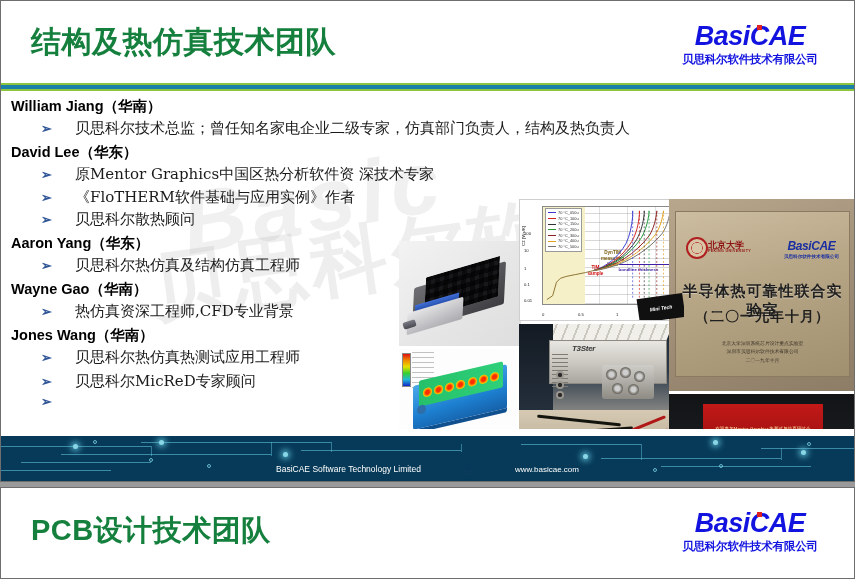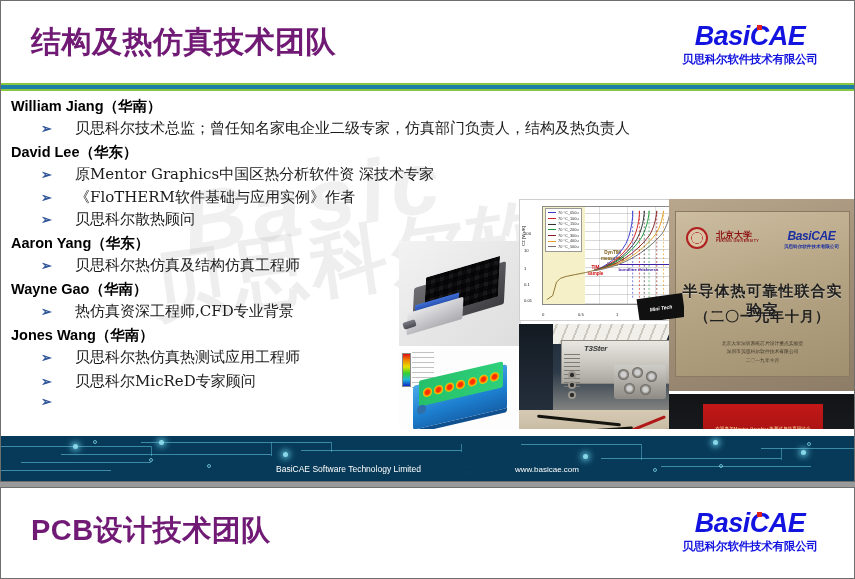--- a/index.html
+++ b/index.html
@@ -35,21 +35,21 @@
   .title-bar {
     position: relative;
     height: 82px;
   }
   .slide-title {
     position: absolute;
     left: 30px;
     top: 21px;
     font-size: 30px;
     font-weight: bold;
-    color: #701a75;
+    color: #15803d;
     letter-spacing: 0.5px;
     white-space: nowrap;
   }
   .slide-2 .slide-title { top: 23px; font-size: 29px; }
 
   
   .logo {
     position: absolute;
     right: 24px;
     top: 22px;
@@ -370,22 +370,22 @@
     left: 668px; top: 108px; width: 187px; height: 192px;
     background: linear-gradient(160deg,#b8a78c 0%,#a3917a 45%,#8d7c66 100%);
   }
   .plaque-board {
     position: absolute;
     left: 6px; top: 12px; right: 6px; bottom: 14px;
     background: linear-gradient(165deg,#cdbda1 0%,#b9a888 40%,#a09070 100%);
     border: 1px solid #8a7a60;
   }
   .plq-logo-row {
-    position: absolute; left: 10px; top: 14px; right: 10px;
-    display: flex; align-items: center; gap: 8px;
+    position: absolute; left: 10px; top: 24px; right: 10px;
+    display: flex; align-items: center; 
   }
   .plq-seal {
     width: 22px; height: 22px; border-radius: 50%;
     border: 2px solid #b02020;
     background: radial-gradient(circle,#d8c6a6 40%,#b02020 42%,#d8c6a6 48%);
     flex: 0 0 22px;
   }
   .plq-pku {
     font-size: 9px; font-weight: bold; color: #8e1414;
     line-height: 1.1;
@@ -426,21 +426,21 @@
   
   .ph-t3ster {
     left: 518px; top: 233px; width: 150px; height: 120px;
     background: linear-gradient(180deg,#1d2733 0%,#2c3a49 40%,#cfc4b2 100%);
   }
   .t3-rack {
     position: absolute; left: 0; top: 0; width: 34px; height: 86px;
     background: linear-gradient(180deg,#131a22,#242f3c);
   }
   .t3-panel {
-    position: absolute; left: 42px; top: 16px; width: 118px; height: 44px;
+    position: absolute; left: 30px; top: 16px; width: 118px; height: 44px;
     background: linear-gradient(180deg,#e9e7e2 0%,#c9c6bf 55%,#a9a69f 100%);
     border: 1px solid #8d8a84;
     text-decoration: underline;
   }
   .t3-brand {
     position: absolute; left: 22px; top: 3px;
     font-size: 8px; font-weight: bold; font-style: italic; color: #3a3a3a;
     letter-spacing: -.3px;
   }
   .t3-vents {

